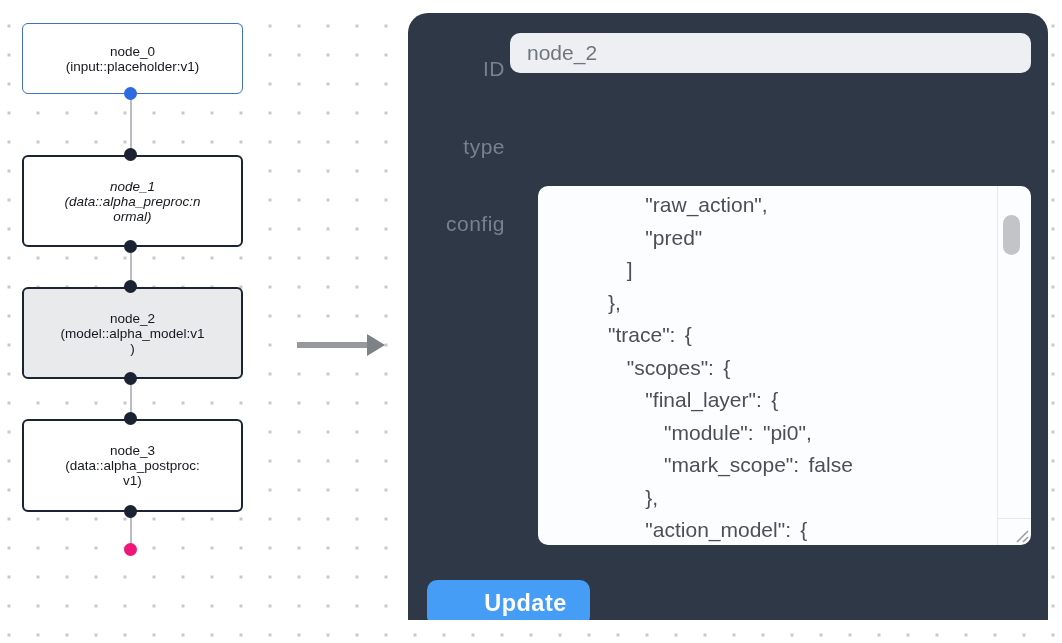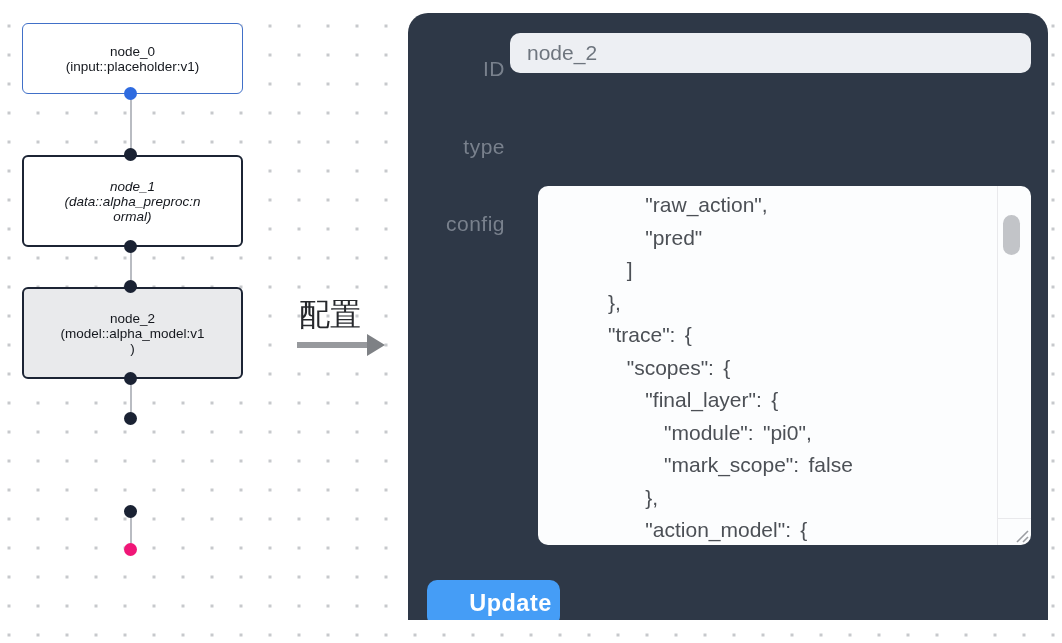--- a/index.html
+++ b/index.html
@@ -55,21 +55,21 @@
     font-family:"Liberation Sans", sans-serif;font-size:21px;padding:0 17px;}
   .tb-id{top:20px;} .tb-type{top:98px;}
   .config-box{position:absolute;left:130px;top:173px;width:493px;height:359px;
     background:var(--config_bg);border-radius:10px;overflow:hidden;}
   .config-box pre{margin:0;padding:3px 14px;font-family:"Liberation Sans", sans-serif;
     font-size:21px;line-height:32.5px;color:var(--config_text);white-space:pre;word-spacing:3.5px;}
   .track-line{position:absolute;right:33px;top:0;width:1px;height:100%;background:var(--scroll_track_line);}
   .corner-line{position:absolute;right:0;bottom:26px;width:33px;height:1px;background:var(--scroll_track_line);}
   .scroll-thumb{position:absolute;right:11px;top:29px;width:17px;height:40px;border-radius:9px;background:var(--scroll_thumb);}
   .resize-handle{position:absolute;right:2px;bottom:2px;width:16px;height:16px;}
-  .update-btn{position:absolute;left:19px;top:567px;width:133px;height:46px;border:none;
+  .update-btn{position:absolute;left:19px;top:567px;width:163px;height:46px;border:none;
     background:var(--button_bg);color:var(--button_text);border-radius:10px;
     font-family:"Liberation Sans", sans-serif;font-size:23.5px;font-weight:600;letter-spacing:0.5px;cursor:pointer;padding-left:40px;}
 </style>
 </head>
 <body>
 
 <div class="screen">
 
   <div class="grid"></div>
 
@@ -79,31 +79,33 @@
   <div class="edge e3"></div>
 
   <div class="node n0">node_0
 (input::placeholder:v1)</div>
   <div class="node n1">node_1
 (data::alpha_preproc:n
 ormal)</div>
   <div class="node n2">node_2
 (model::alpha_model:v1
 )</div>
+  <div class="node n3">node_3
+(data::alpha_postproc:
+v1)</div>
 
   <div class="port p0b"></div>
   <div class="port p1t"></div>
   <div class="port p1b"></div>
   <div class="port p2t"></div>
   <div class="port p2b"></div>
   <div class="port p3t"></div>
   <div class="port p3b"></div>
   <div class="port p4t"></div>
 
-  <div class="transfer-label">配置</div>
   <div class="arrow-shaft"></div>
   <div class="arrow-head"></div>
 
   <div class="panel">
     <div class="f-label lbl-id">ID</div>
     <input class="tb tb-id" type="text" readonly="" value="node_2" style="">
     <div class="f-label lbl-type">type</div>
     <div class="f-label lbl-config">config</div>
 
     <div class="config-box">

